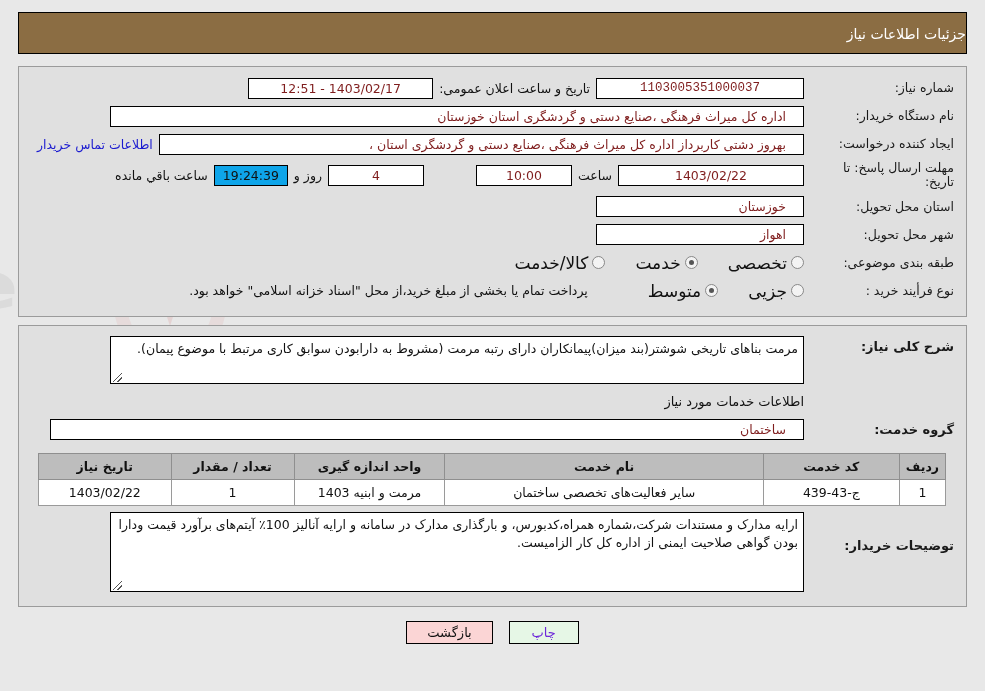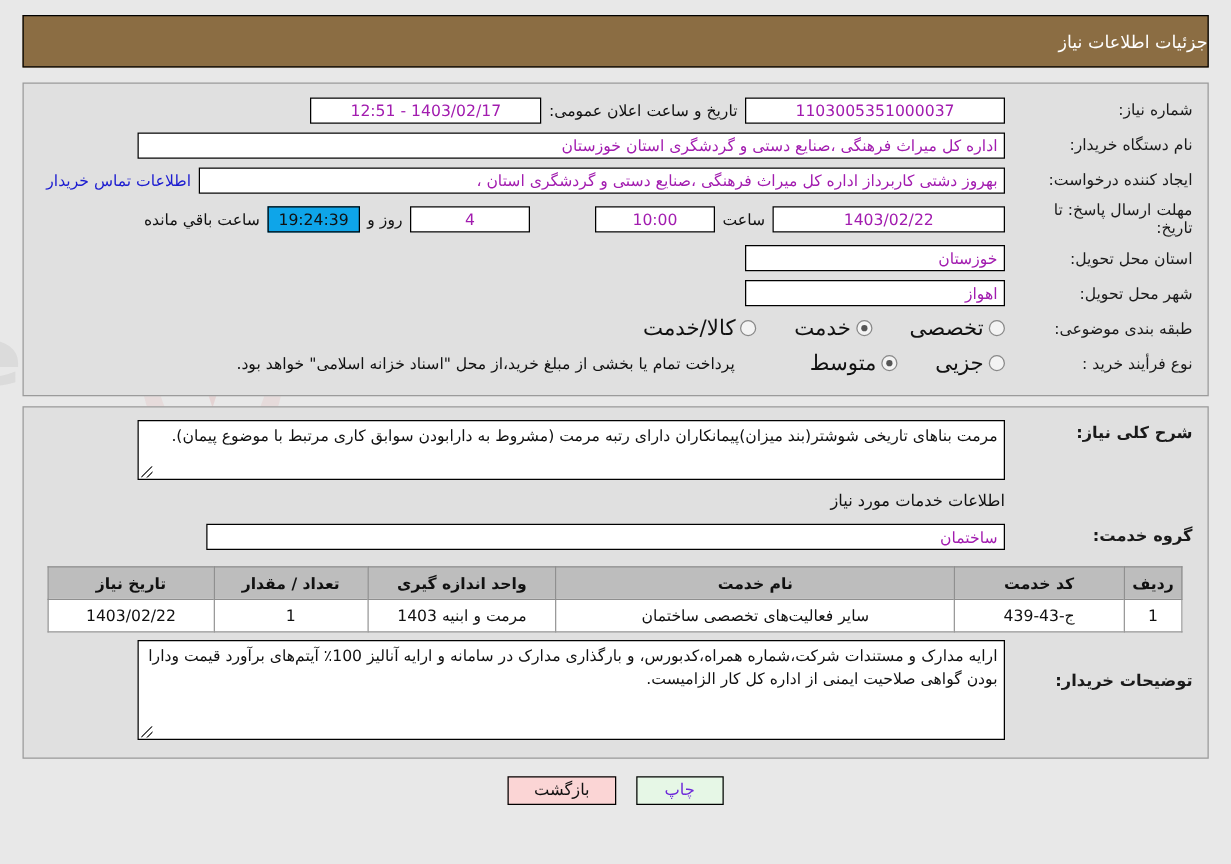--- a/index.html
+++ b/index.html
@@ -74,38 +74,38 @@
     line-height: 1.25;
   }
   .lbl.two-line { line-height: 1.15; }
   .lbl.bold { font-weight: bold; font-size: 13px; }
 
   .txt {
     background: #ffffff;
     border: 1px solid #000000;
     height: 21px;
     line-height: 19px;
-    padding: 0 5px;
-    font-size: 12.5px;
-    color: #a21caf;
+    padding: 0 17px;
+    font-size: 12.5px;
+    color: #7f1d1d;
     text-align: center;
     white-space: nowrap;
     overflow: hidden;
   }
   .txt.right { text-align: right; }
-  .txt.w-need   { width: 208px; }
+  .txt.w-need   { width: 208px; font-family: Liberation Mono, monospace; }
   .txt.w-date   { width: 185px; }
   .txt.w-org    { width: 694px; }
   .txt.w-creator{ width: 694px; text-align: right; }
   .txt.w-deadline { width: 186px; }
   .txt.w-hour   { width: 96px; }
   .txt.w-days   { width: 96px; }
   .txt.w-prov   { width: 208px; text-align: right; }
   .txt.w-city   { width: 208px; text-align: right; }
-  .txt.w-group  { width: 639px; text-align: right; }
+  .txt.w-group  { width: 754px; text-align: right; }
 
   .countdown {
     background: #0ea5e9;
     border: 1px solid #000;
     height: 21px;
     line-height: 19px;
     padding: 0 6px;
     font-size: 12.5px;
     text-align: center;
     width: 74px;

